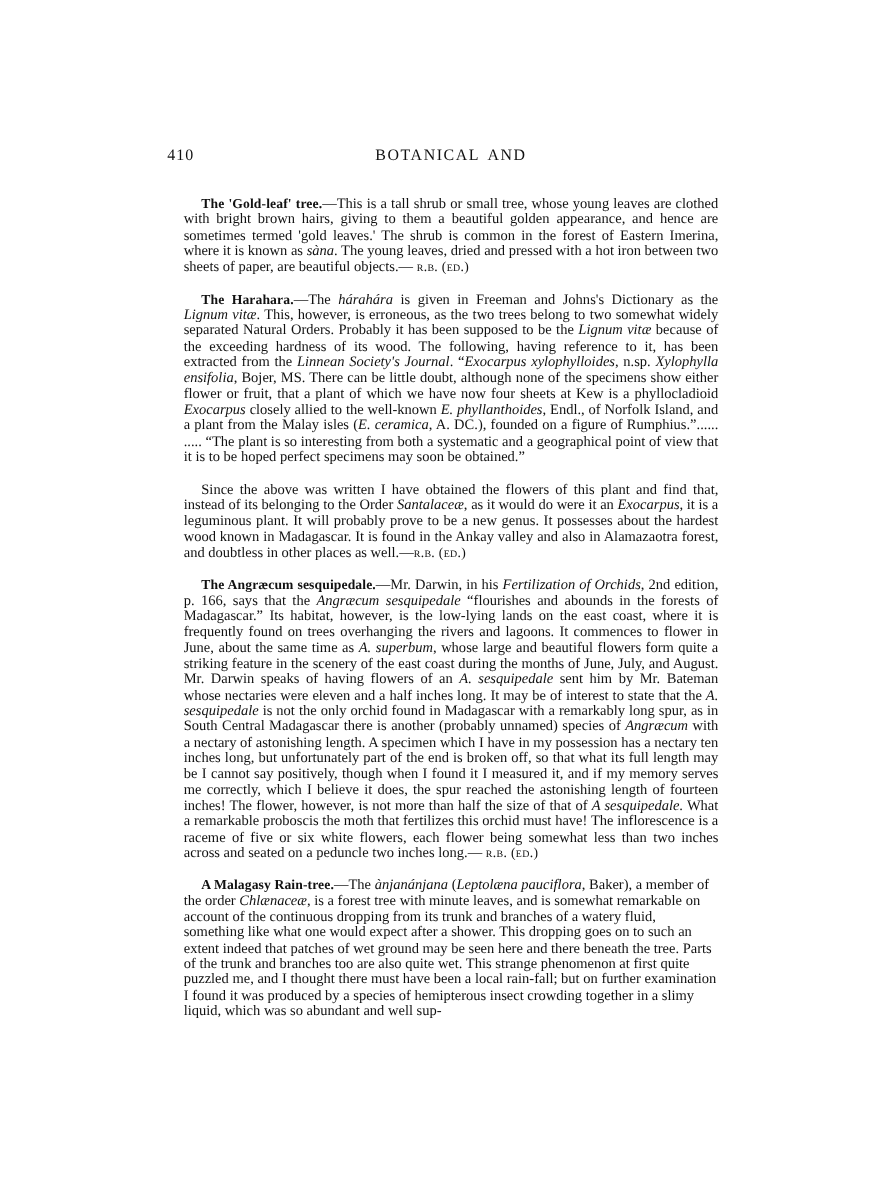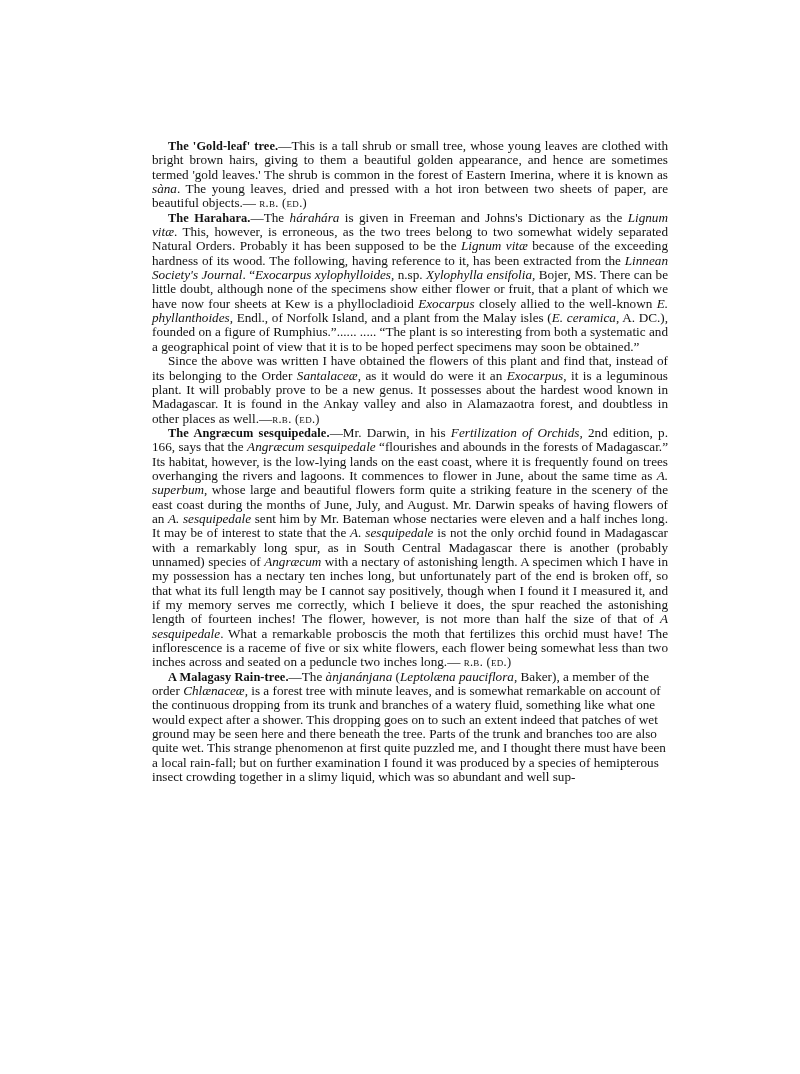--- a/index.html
+++ b/index.html
@@ -48,21 +48,21 @@
   .body-text {
     margin-top: 6px;
     font-size: 13.2px;
     line-height: 14.35px;
     text-align: justify;
     text-justify: inter-word;
     -webkit-hyphens: none;
     hyphens: none;
   }
   p.para {
-    margin: 0;
+    margin: 15px;
     text-indent: 16px;
     text-align: justify;
   }
   p.para:last-child {
     text-align: left;
   }
   .runin {
     font-weight: bold;
     font-size: 12.4px;
     letter-spacing: 0.1px;
@@ -76,20 +76,24 @@
     font-size: 12.4px;
     letter-spacing: 0.3px;
   }
 </style>
 </head>
 <body>
 
 <div class="page">
   <div class="content">
 
+    <div class="running-head">
+      <span class="folio">410</span>
+      <span class="head-title">BOTANICAL AND</span>
+    </div>
 
     <div class="body-text" id="body-text">
         <p class="para"><span class="runin">The 'Gold-leaf' tree.</span><span>—</span><span>This is a tall shrub or small tree, whose young leaves are clothed with bright brown hairs, giving to them a beautiful golden appearance, and hence are sometimes termed 'gold leaves.' The shrub is common in the forest of Eastern Imerina, where it is known as </span><span class="it">sàna</span><span>. The young leaves, dried and pressed with a hot iron between two sheets of paper, are beautiful objects.— </span><span class="attrib">r.b. (ed.)</span></p>
         <p class="para"><span class="runin">The Harahara.</span><span>—</span><span>The </span><span class="it">hárahára</span><span> is given in Freeman and Johns's Dictionary as the </span><span class="it">Lignum vitæ</span><span>. This, however, is erroneous, as the two trees belong to two somewhat widely separated Natural Orders. Probably it has been supposed to be the </span><span class="it">Lignum vitæ</span><span> because of the exceeding hardness of its wood. The following, having reference to it, has been extracted from the </span><span class="it">Linnean Society's Journal</span><span>. “</span><span class="it">Exocarpus xylophylloides</span><span>, n.sp. </span><span class="it">Xylophylla ensifolia</span><span>, Bojer, MS. There can be little doubt, although none of the specimens show either flower or fruit, that a plant of which we have now four sheets at Kew is a phyllocladioid </span><span class="it">Exocarpus</span><span> closely allied to the well-known </span><span class="it">E. phyllanthoides</span><span>, Endl., of Norfolk Island, and a plant from the Malay isles (</span><span class="it">E. ceramica</span><span>, A. DC.), founded on a figure of Rumphius.”...... ..... “The plant is so interesting from both a systematic and a geographical point of view that it is to be hoped perfect specimens may soon be obtained.”</span></p>
         <p class="para"><span>Since the above was written I have obtained the flowers of this plant and find that, instead of its belonging to the Order </span><span class="it">Santalaceæ</span><span>, as it would do were it an </span><span class="it">Exocarpus</span><span>, it is a leguminous plant. It will probably prove to be a new genus. It possesses about the hardest wood known in Madagascar. It is found in the Ankay valley and also in Alamazaotra forest, and doubtless in other places as well.—</span><span class="attrib">r.b. (ed.)</span></p>
         <p class="para"><span class="runin">The Angræcum sesquipedale.</span><span>—</span><span>Mr. Darwin, in his </span><span class="it">Fertilization of Orchids</span><span>, 2nd edition, p. 166, says that the </span><span class="it">Angræcum sesquipedale</span><span> “flourishes and abounds in the forests of Madagascar.” Its habitat, however, is the low-lying lands on the east coast, where it is frequently found on trees overhanging the rivers and lagoons. It commences to flower in June, about the same time as </span><span class="it">A. superbum</span><span>, whose large and beautiful flowers form quite a striking feature in the scenery of the east coast during the months of June, July, and August. Mr. Darwin speaks of having flowers of an </span><span class="it">A. sesquipedale</span><span> sent him by Mr. Bateman whose nectaries were eleven and a half inches long. It may be of interest to state that the </span><span class="it">A. sesquipedale</span><span> is not the only orchid found in Madagascar with a remarkably long spur, as in South Central Madagascar there is another (probably unnamed) species of </span><span class="it">Angræcum</span><span> with a nectary of astonishing length. A specimen which I have in my possession has a nectary ten inches long, but unfortunately part of the end is broken off, so that what its full length may be I cannot say positively, though when I found it I measured it, and if my memory serves me correctly, which I believe it does, the spur reached the astonishing length of fourteen inches! The flower, however, is not more than half the size of that of </span><span class="it">A sesquipedale</span><span>. What a remarkable proboscis the moth that fertilizes this orchid must have! The inflorescence is a raceme of five or six white flowers, each flower being somewhat less than two inches across and seated on a peduncle two inches long.— </span><span class="attrib">r.b. (ed.)</span></p>
         <p class="para"><span class="runin">A Malagasy Rain-tree.</span><span>—</span><span>The </span><span class="it">ànjanánjana</span><span> (</span><span class="it">Leptolæna pauciflora</span><span>, Baker), a member of the order </span><span class="it">Chlænaceæ</span><span>, is a forest tree with minute leaves, and is somewhat remarkable on account of the continuous dropping from its trunk and branches of a watery fluid, something like what one would expect after a shower. This dropping goes on to such an extent indeed that patches of wet ground may be seen here and there beneath the tree. Parts of the trunk and branches too are also quite wet. This strange phenomenon at first quite puzzled me, and I thought there must have been a local rain-fall; but on further examination I found it was produced by a species of hemipterous insect crowding together in a slimy liquid, which was so abundant and well sup-</span></p>
       </div>
 
   </div>

